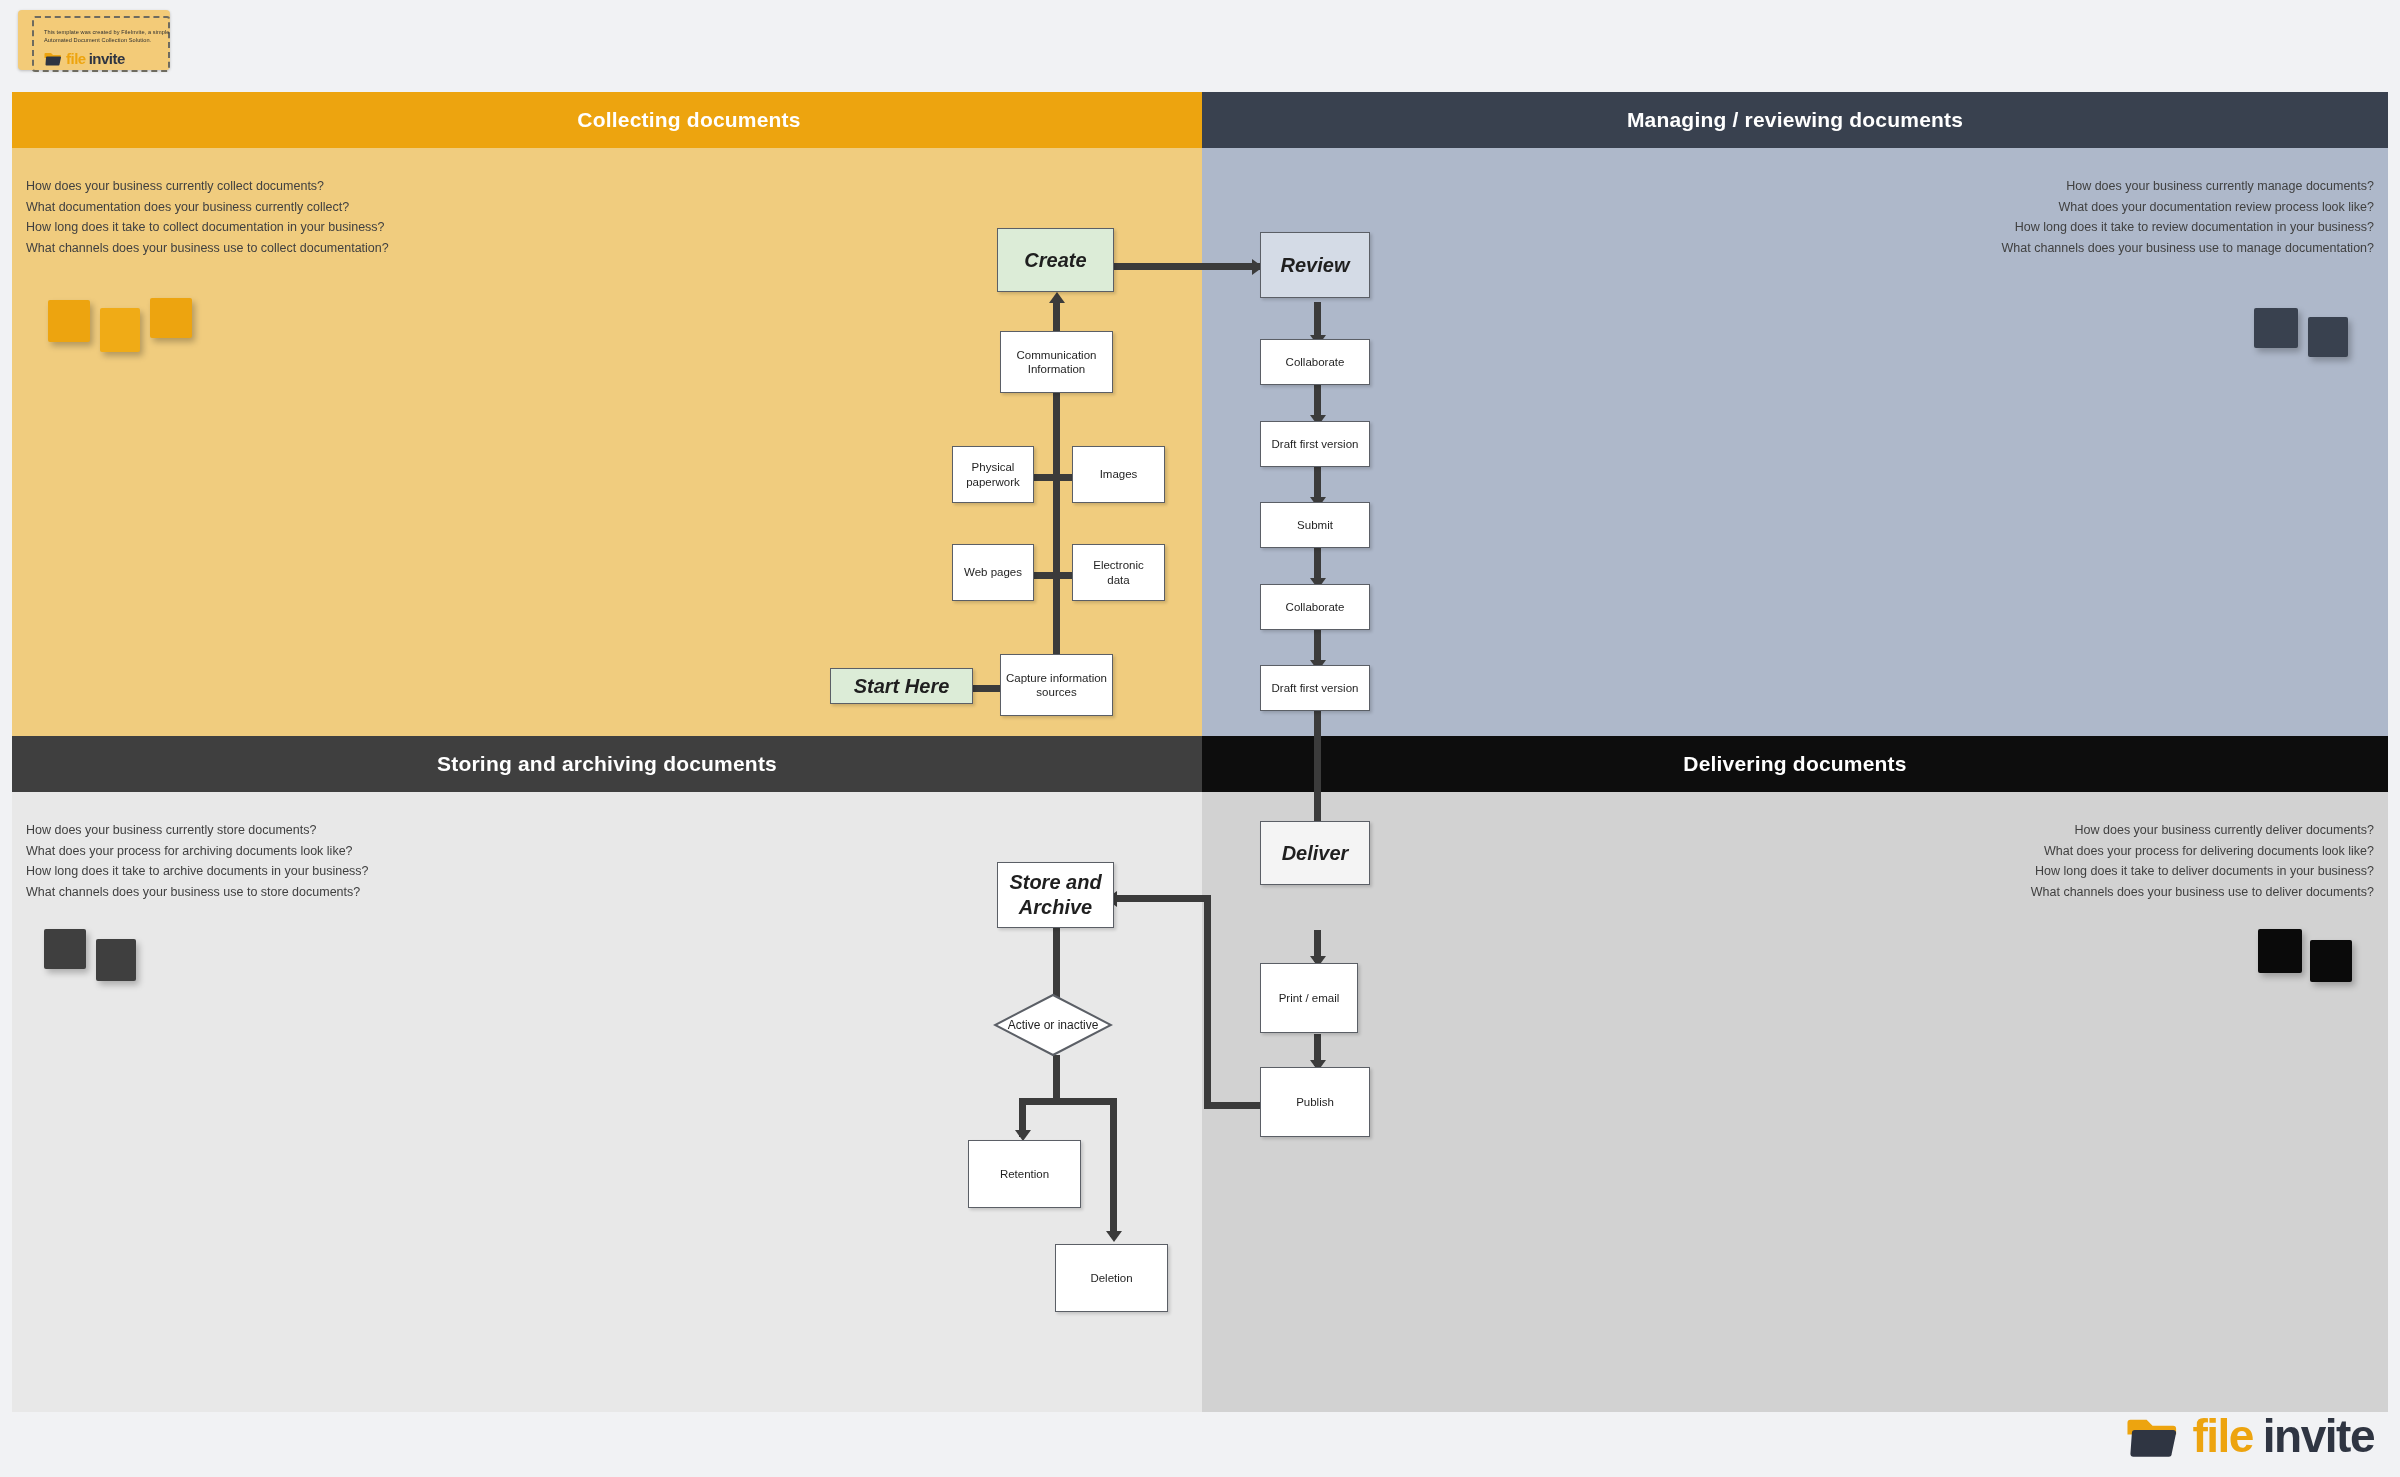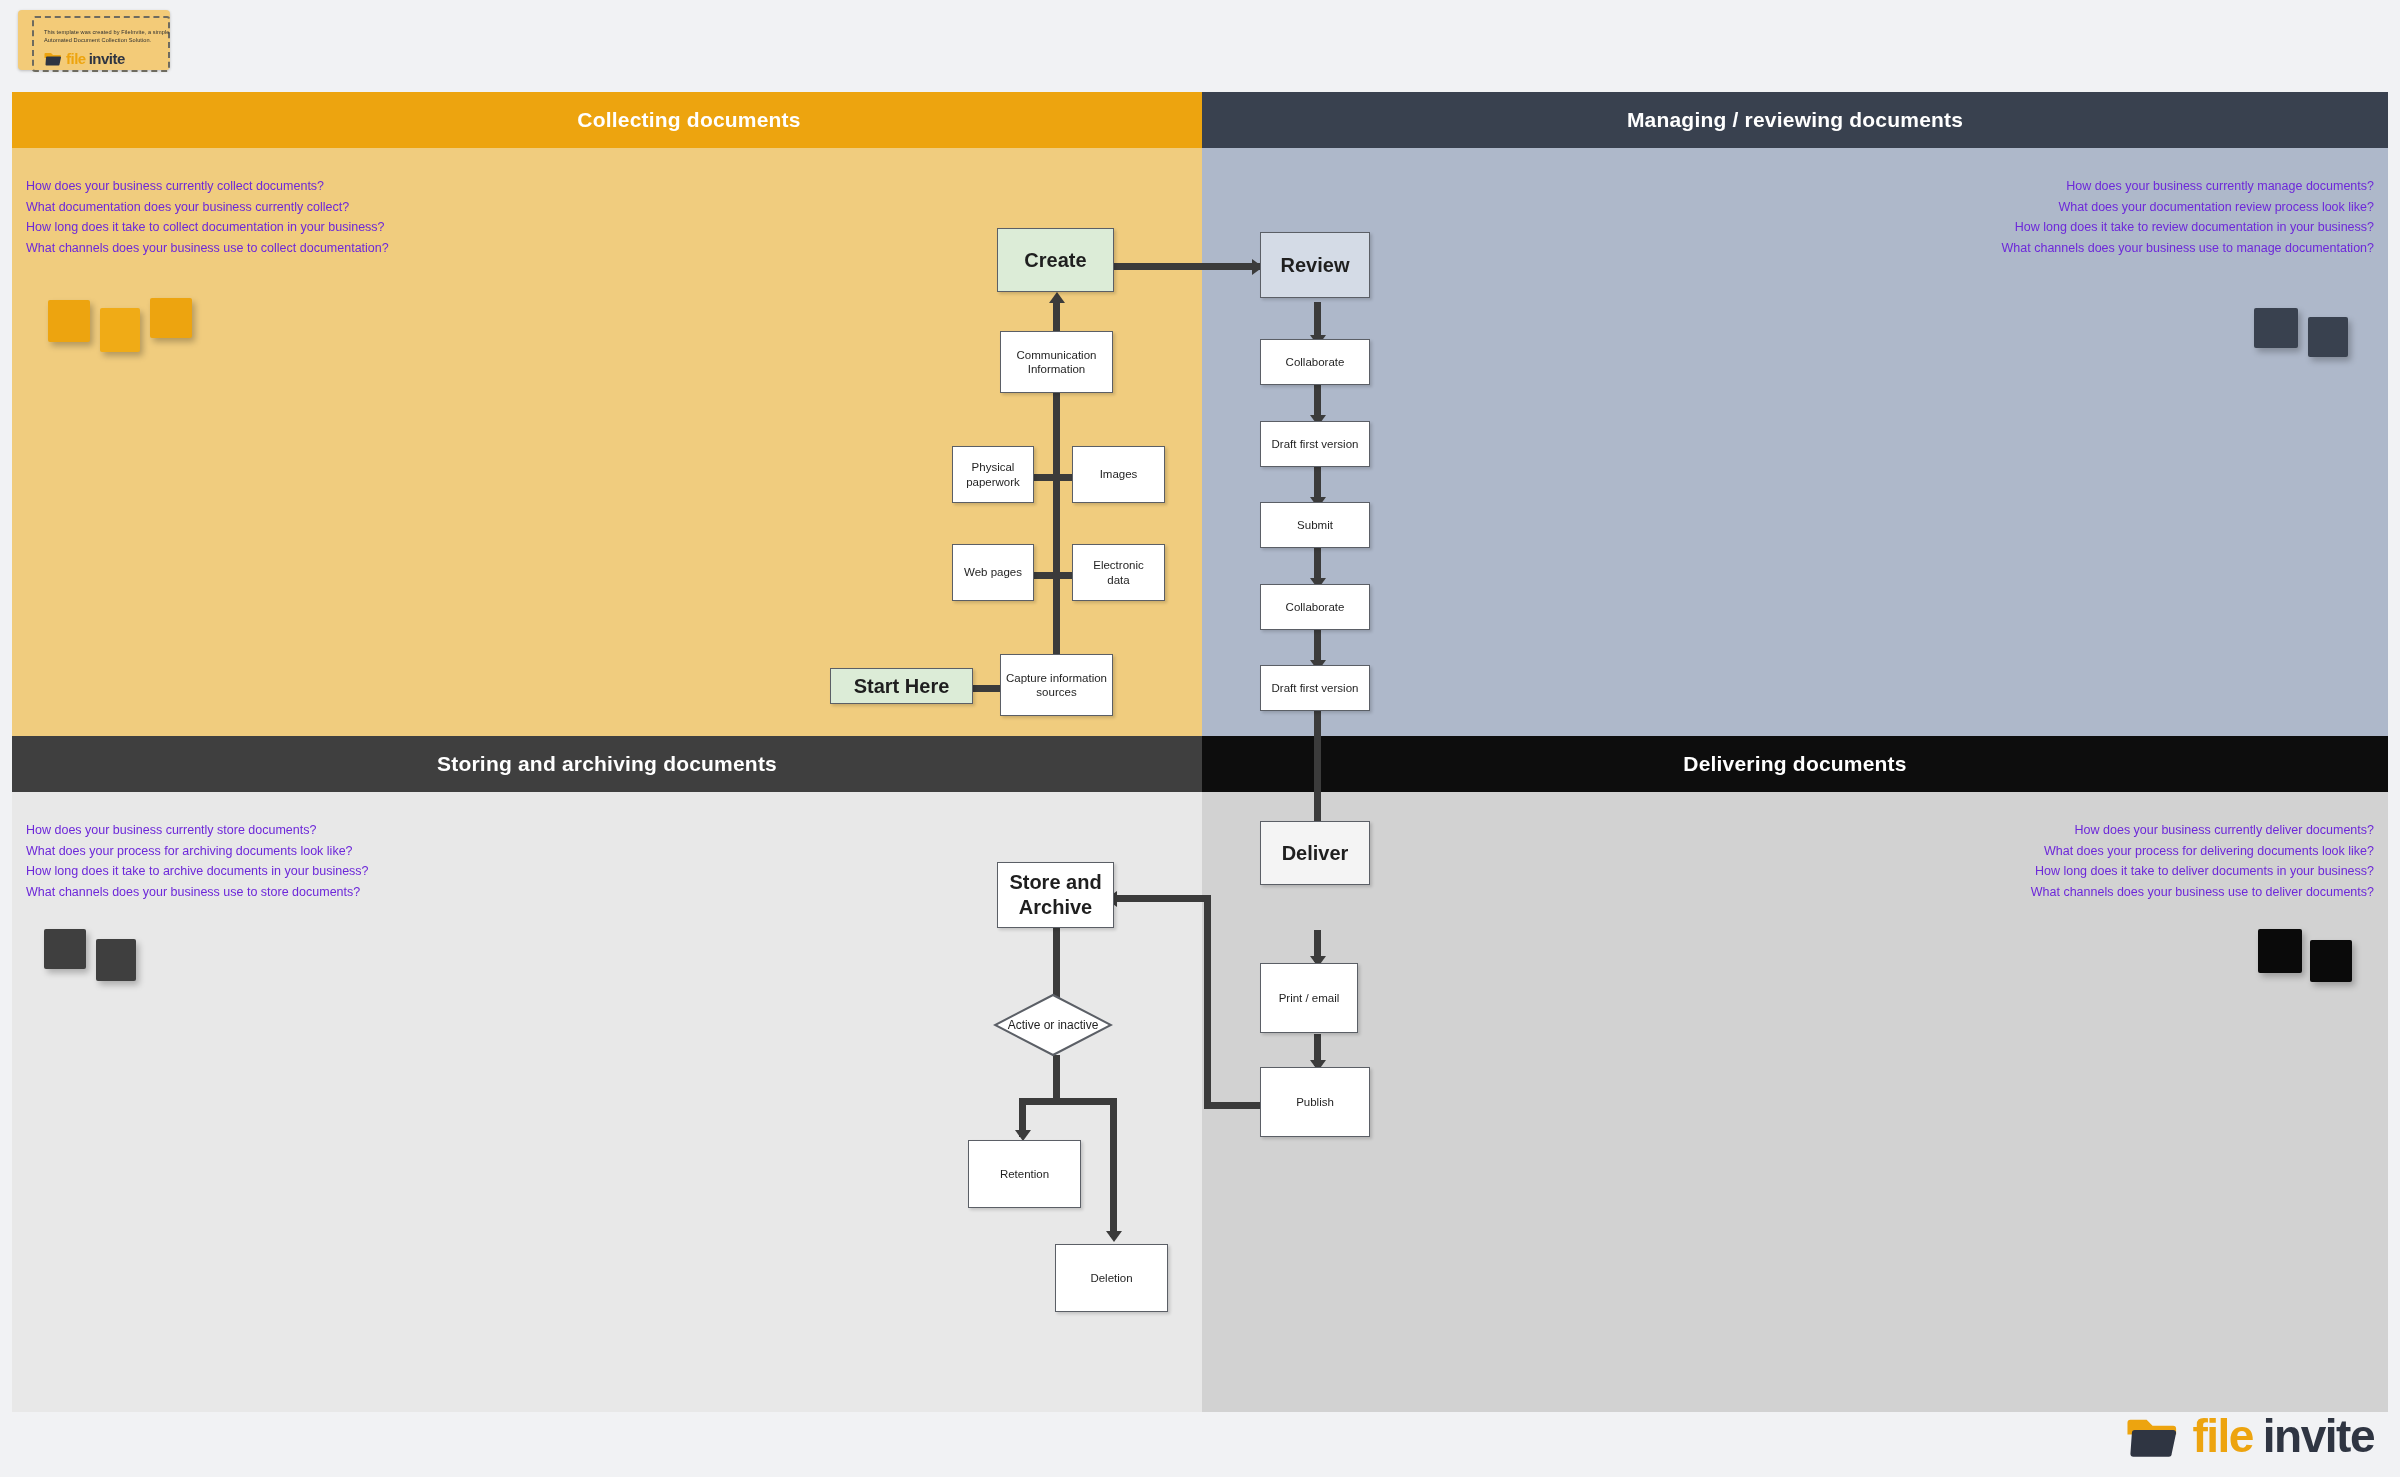--- a/index.html
+++ b/index.html
@@ -59,21 +59,21 @@
   #q-manage  .quad-header { background: #39414f; }
   #q-manage  .quad-body   { background: #aeb8ca; }
   #q-store   .quad-header { background: #3f3f3f; }
   #q-store   .quad-body   { background: #e8e8e8; }
   #q-deliver .quad-header { background: #0d0d0d; }
   #q-deliver .quad-body   { background: #d2d2d2; }
 
   
   .prompts {
     position: absolute; font-size: 12.5px; line-height: 1.65;
-    color: #6d28d9; white-space: pre-line;
+    color: #404040; white-space: pre-line;
   }
   .prompts.left  { left: 14px;  top: 28px; text-align: left; }
   .prompts.right { right: 14px; top: 28px; text-align: right; }
 
   
   .stickies { position: absolute; display: flex; align-items: flex-start; }
   .sticky { border-radius: 2px; box-shadow: 3px 4px 6px rgba(0,0,0,.25); }
 
   #stk-collect { left: 36px; top: 152px; gap: 10px; }
   #stk-collect .s1 { width: 42px; height: 42px; background:#eda40f; margin-top: 0; }
@@ -98,21 +98,21 @@
     border: 1.5px solid #5b5f66;
     background: #ffffff;
     display: flex; align-items: center; justify-content: center;
     text-align: center;
     font-size: 11.5px; line-height: 1.25; color: #1f1f1f;
     box-shadow: 2px 2px 3px rgba(0,0,0,.16);
     white-space: pre-line;
     padding: 2px;
     z-index: 3;
   }
-  .node.big { font-size: 20px; font-weight: 700; }
+  .node.big { font-size: 20px; font-weight: 700; font-style: italic; }
   .node.green { background: #dcecd7; }
   .node.bluegray { background: #d4dbe6; }
   .node.lightgray { background: #f4f4f4; }
 
   .diamond {
     position: absolute; z-index: 3;
   }
   .diamond .dshape {
     position: absolute; left: 0; top: 0; width: 100%; height: 100%;
   }

